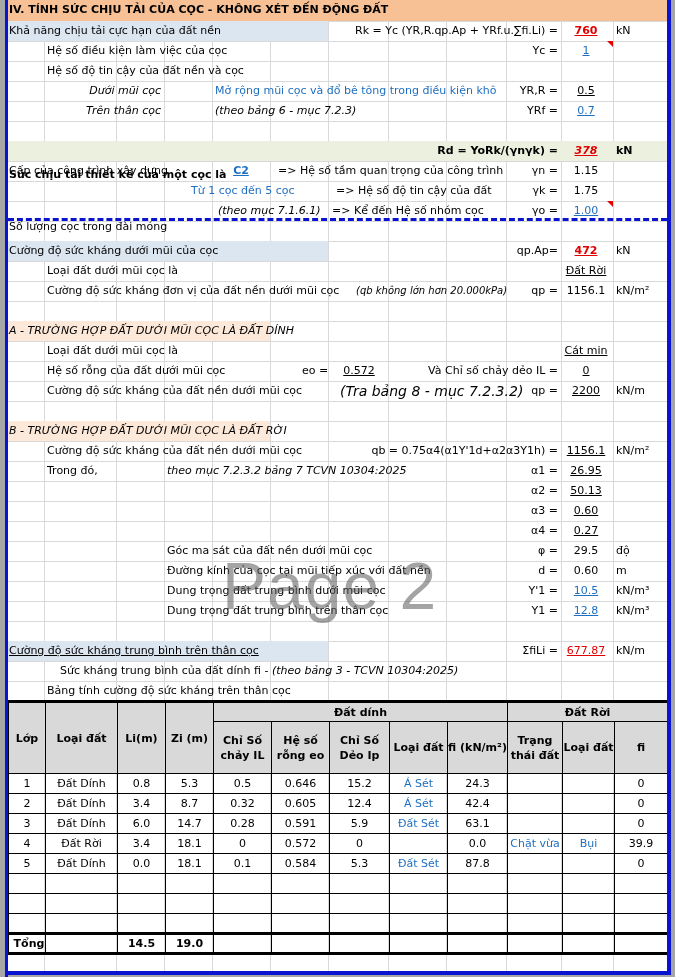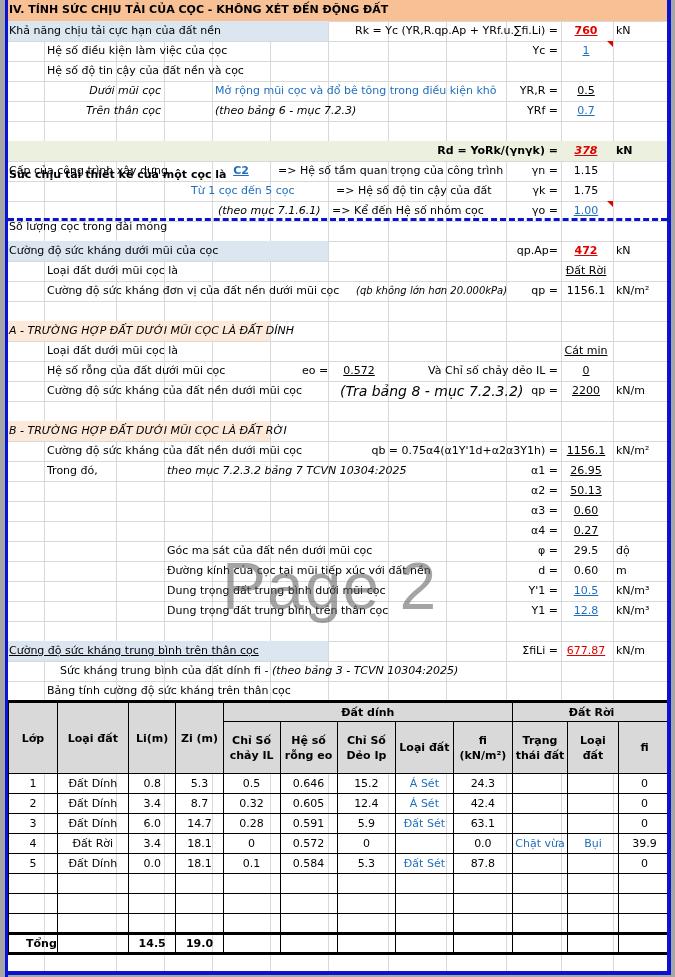--- a/index.html
+++ b/index.html
@@ -361,21 +361,21 @@
           <td></td>
           <td></td>
           <td></td>
           <td></td>
           <td></td>
           <td></td>
           <td></td>
           <td></td>
         </tr>
     <tr class="total">
-      <td style="text-align:center;padding-left:17px;">Tổng</td>
+      <td style="text-align:center;padding-left:4px;">Tổng</td>
       <td></td>
       <td>14.5</td>
       <td>19.0</td>
       <td></td>
           <td></td>
           <td></td>
           <td></td>
           <td></td>
           <td></td>
           <td></td>

